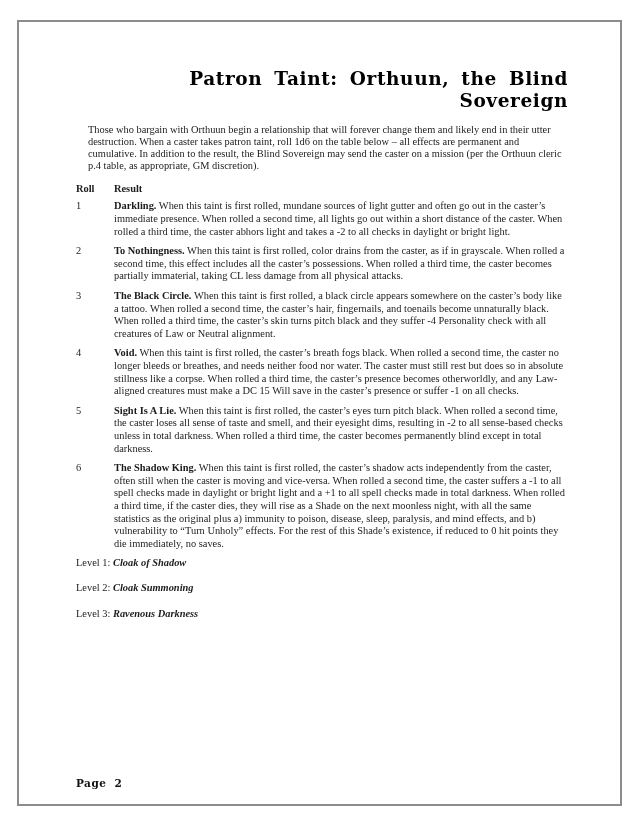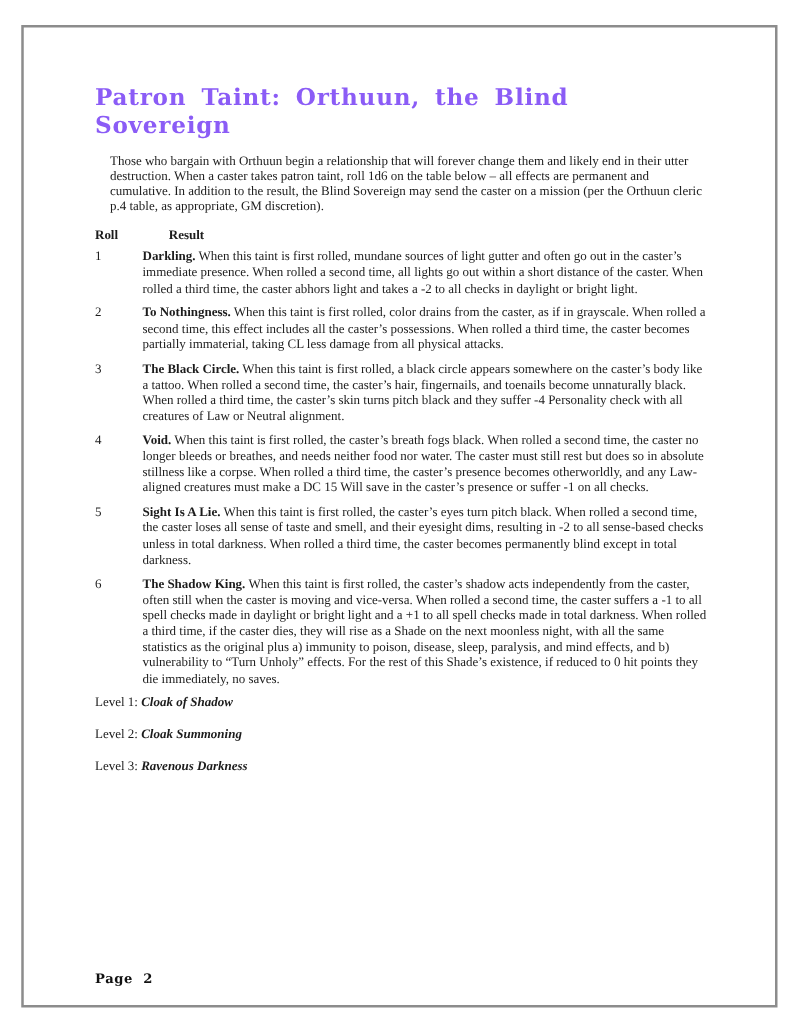--- a/index.html
+++ b/index.html
@@ -27,38 +27,37 @@
     position: absolute;
     left: 57px;
     top: 46px;
     width: 492px;
   }
   .display-title {
     font-family: "DejaVu Serif", serif;
     font-weight: 700;
     font-size: 18.5px;
     line-height: 22px;
-    text-align: left;
+    text-align: right;
     letter-spacing: 0.6px;
     word-spacing: 5px;
-    color: #8b5cf6;
+    color: #000000;
     margin: 0 0 12px 0;
   }
   .body-text {
     font-size: 10.4px;
     line-height: 12.1px;
     margin: 0 0 11px 12px;
   }
   .table-header {
     display: flex;
     font-weight: 700;
     font-size: 10.4px;
     line-height: 12.1px;
     margin: 0 0 5px 0;
-    gap: 21px;
   }
   .t-row {
     display: flex;
     font-size: 10.4px;
     line-height: 12.6px;
     margin: 0 0 7px 0;
   }
   .t-roll {
     width: 38px;
     flex-shrink: 0;

